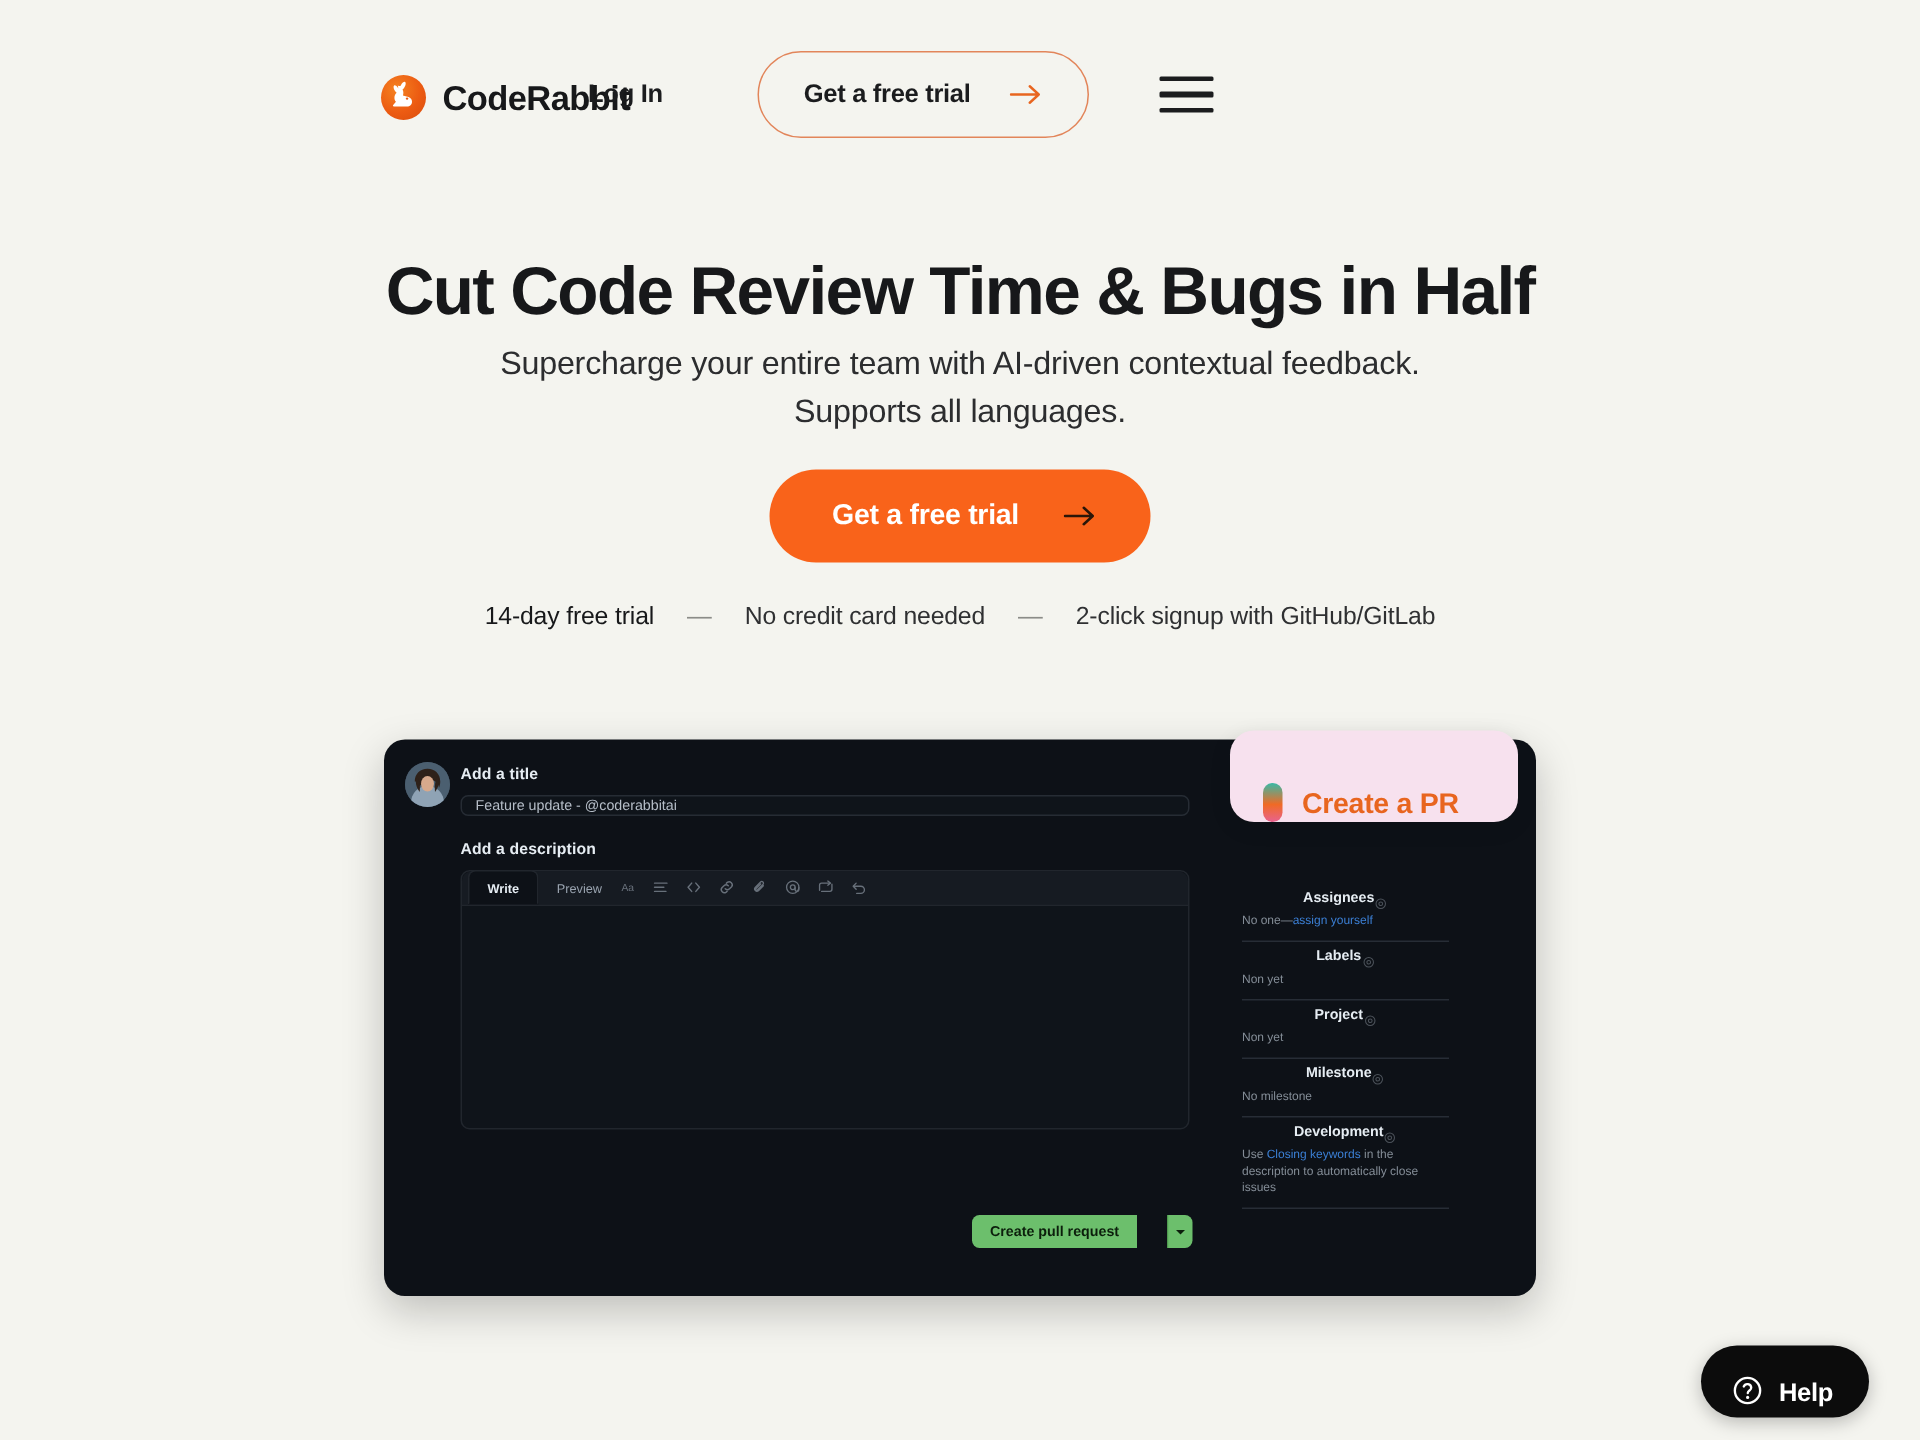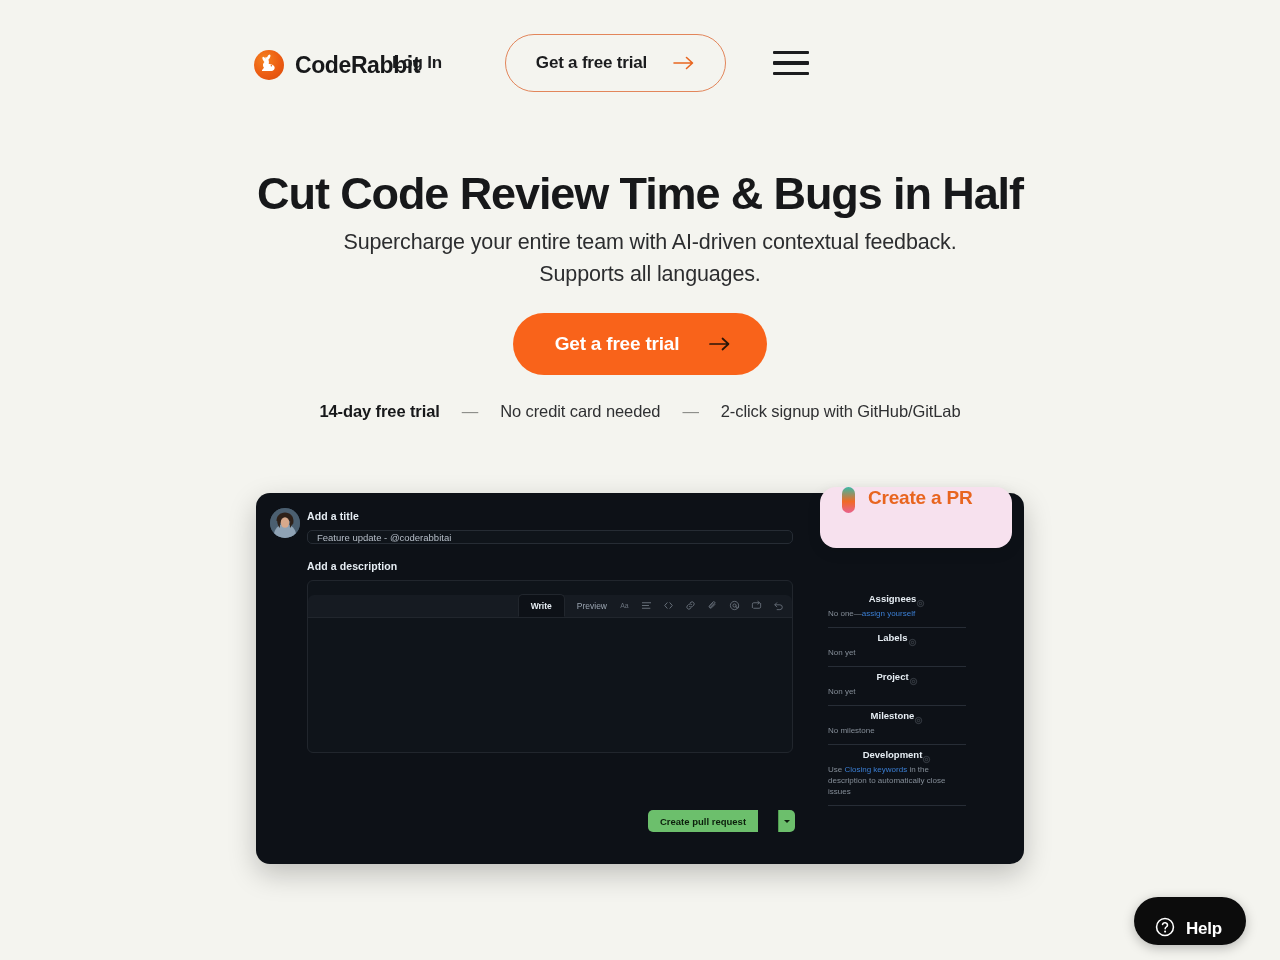--- a/index.html
+++ b/index.html
@@ -54,37 +54,37 @@
   .hamburger span { display: block; height: 3.4px; background: #1b1c1e; border-radius: 1px; }
 
   
   .hero { position: absolute; left: 0; top: 0; width: 1280px; text-align: center; }
   .hero-title {
     position: absolute; left: 0; top: 166px; width: 1280px;
     font-size: 45px; font-weight: bold; color: #17181a;
     letter-spacing: -1.1px; line-height: 56px;
   }
   .hero-sub {
-    position: absolute; left: 300px; top: 226px; width: 700px;
+    position: absolute; left: 290px; top: 226px; width: 700px;
     font-size: 21.5px; color: #2c2d2f; line-height: 32px; letter-spacing: -0.15px;
   }
   .cta-wrap { position: absolute; left: 0; top: 313px; width: 1280px; display: flex; justify-content: center; }
   .cta {
     height: 62px; padding: 0 36px 0 42px; border: none; border-radius: 999px;
     background: #f9631a; cursor: pointer;
     display: flex; align-items: center; gap: 30px;
     font-family: "Liberation Sans", sans-serif;
     font-size: 19px; font-weight: bold; color: #ffffff; letter-spacing: -0.2px;
   }
   .trial-facts {
     position: absolute; left: 0; top: 402px; width: 1280px;
     display: flex; align-items: center; justify-content: center; gap: 0;
     font-size: 16.5px; color: #2f3032; letter-spacing: -0.1px;
   }
-  .fact-strong { font-weight: bold; color: #17181a; }
+  .fact-strong { font-weight: normal; color: #17181a; }
   .fact-dash { color: #8b8c88; margin: 0 22px; }
 
   
   .mock {
     position: absolute; left: 256px; top: 493px;
     width: 768px; height: 371px;
     background: #0d1117; border-radius: 14px;
     box-shadow: 0 10px 28px rgba(0,0,0,0.22);
     overflow: hidden;
     text-decoration: underline;
@@ -104,21 +104,21 @@
   }
   .m-desc-label { margin-top: 16px; }
   .editor {
     margin-top: 8px; width: 486px; height: 173px;
     background: #0f141a; border: 1px solid #21262d; border-radius: 6px;
     position: relative;
   }
   .editor-bar {
     height: 23px; background: #161b22; border-bottom: 1px solid #21262d;
     border-radius: 6px 6px 0 0;
-    display: flex; align-items: flex-end; justify-content: flex-end; padding-right: 8px; margin-top: 14px;
+    display: flex; align-items: flex-end; justify-content: flex-start; padding-right: 8px;
   }
   .tabs { display: flex; align-items: flex-end; height: 23px; }
   .tab {
     font-size: 8.5px; padding: 0 12px; height: 23px;
     display: flex; align-items: center; cursor: pointer;
   }
   .tab.active {
     background: #0d1117; color: #e6edf3; font-weight: bold;
     border: 1px solid #21262d; border-bottom: 1px solid #0d1117;
     border-radius: 5px 5px 0 0; margin-left: 4px;
@@ -156,21 +156,21 @@
     display: block; width: 0; height: 0;
     border-left: 3px solid transparent; border-right: 3px solid transparent;
     border-top: 3.5px solid #0c1f0c;
   }
 
   
   .pr-badge {
     position: absolute; left: 820px; top: 487px;
     width: 192px; height: 61px; border-radius: 16px;
     background: #f7e1ee; cursor: pointer;
-    display: flex; align-items: flex-start; gap: 13px; padding-left: 22px;
+    display: flex; align-items: flex-end; gap: 13px; padding-left: 22px;
     box-shadow: 0 4px 14px rgba(0,0,0,0.10);
   }
   .pr-badge-ic {
     width: 13px; height: 26px; border-radius: 7px; flex: none;
     background: linear-gradient(180deg, #39b9a6 0%, #f06a25 55%, #e8628f 100%);
   }
   .pr-badge-txt { font-size: 19px; font-weight: bold; color: #e8651f; letter-spacing: -0.2px; }
 
   
   .help {

